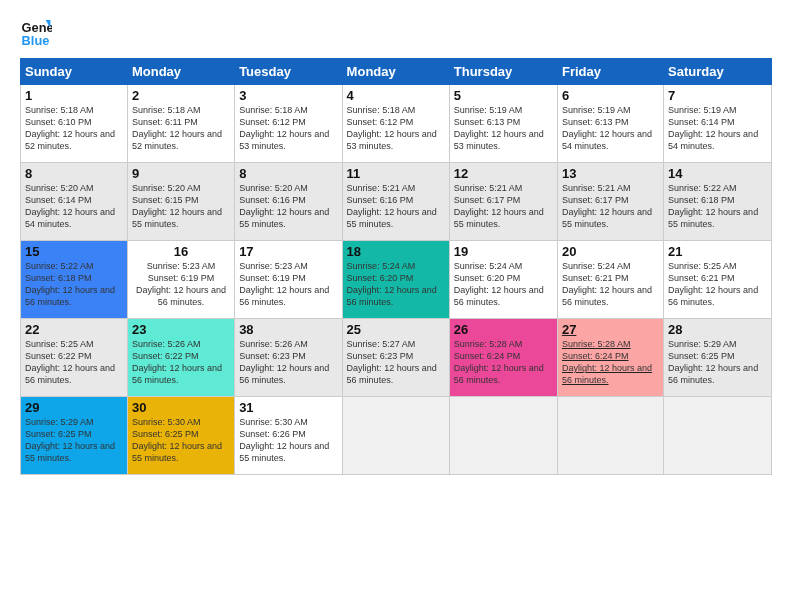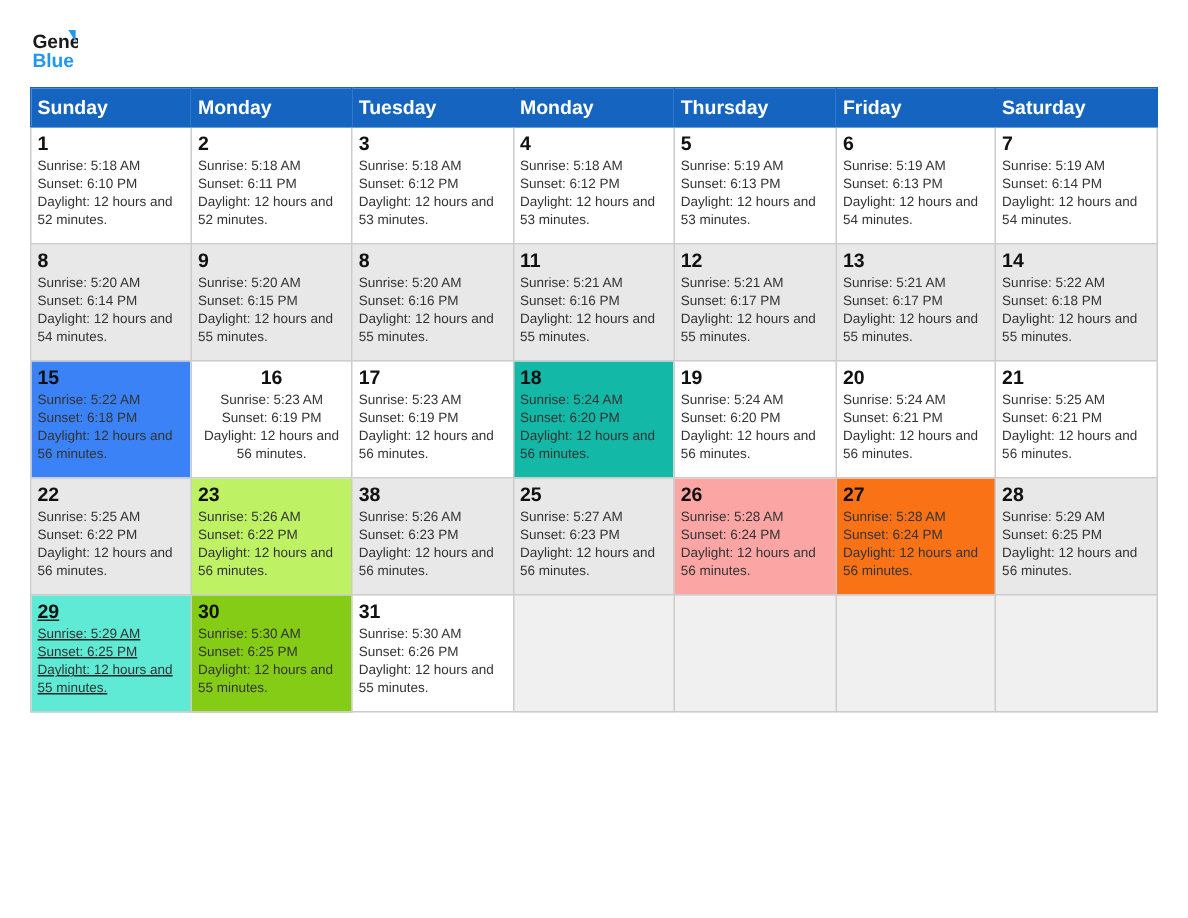--- a/index.html
+++ b/index.html
@@ -215,51 +215,51 @@
           <td style="background: rgb(255, 255, 255);">
             <span class="day-number">21</span>
             <div class="day-info">Sunrise: 5:25 AM<br>Sunset: 6:21 PM<br>Daylight: 12 hours and 56 minutes.</div>
           </td>
         </tr>
         <tr>
           <td style="background: rgb(232, 232, 232);">
             <span class="day-number">22</span>
             <div class="day-info">Sunrise: 5:25 AM<br>Sunset: 6:22 PM<br>Daylight: 12 hours and 56 minutes.</div>
           </td>
-          <td style="background: #bef264;">
+          <td style="background: #5eead4;">
             <span class="day-number">23</span>
             <div class="day-info">Sunrise: 5:26 AM<br>Sunset: 6:22 PM<br>Daylight: 12 hours and 56 minutes.</div>
           </td>
           <td style="background: rgb(232, 232, 232);">
             <span class="day-number">38</span>
             <div class="day-info">Sunrise: 5:26 AM<br>Sunset: 6:23 PM<br>Daylight: 12 hours and 56 minutes.</div>
           </td>
           <td style="background: rgb(232, 232, 232);">
             <span class="day-number">25</span>
             <div class="day-info">Sunrise: 5:27 AM<br>Sunset: 6:23 PM<br>Daylight: 12 hours and 56 minutes.</div>
           </td>
-          <td style="background: #fca5a5;">
+          <td style="background: #ec4899;">
             <span class="day-number">26</span>
             <div class="day-info">Sunrise: 5:28 AM<br>Sunset: 6:24 PM<br>Daylight: 12 hours and 56 minutes.</div>
           </td>
-          <td style="background: #f97316;">
+          <td style="background: #fca5a5; text-decoration: underline;">
             <span class="day-number">27</span>
             <div class="day-info">Sunrise: 5:28 AM<br>Sunset: 6:24 PM<br>Daylight: 12 hours and 56 minutes.</div>
           </td>
           <td style="background: rgb(232, 232, 232);">
             <span class="day-number">28</span>
             <div class="day-info">Sunrise: 5:29 AM<br>Sunset: 6:25 PM<br>Daylight: 12 hours and 56 minutes.</div>
           </td>
         </tr>
         <tr>
-          <td style="background: #5eead4; text-decoration: underline;">
+          <td style="background: #0ea5e9;">
             <span class="day-number">29</span>
             <div class="day-info">Sunrise: 5:29 AM<br>Sunset: 6:25 PM<br>Daylight: 12 hours and 55 minutes.</div>
           </td>
-          <td style="background: #84cc16; margin-left: 16px;">
+          <td style="background: #eab308; margin-left: 16px;">
             <span class="day-number">30</span>
             <div class="day-info">Sunrise: 5:30 AM<br>Sunset: 6:25 PM<br>Daylight: 12 hours and 55 minutes.</div>
           </td>
           <td style="background: rgb(255, 255, 255);">
             <span class="day-number">31</span>
             <div class="day-info">Sunrise: 5:30 AM<br>Sunset: 6:26 PM<br>Daylight: 12 hours and 55 minutes.</div>
           </td>
           <td class="empty-cell" style="background: rgb(224, 224, 224);"></td>
           <td class="empty-cell" style="background: rgb(224, 224, 224);"></td>
           <td class="empty-cell" style="background: rgb(224, 224, 224);"></td>

